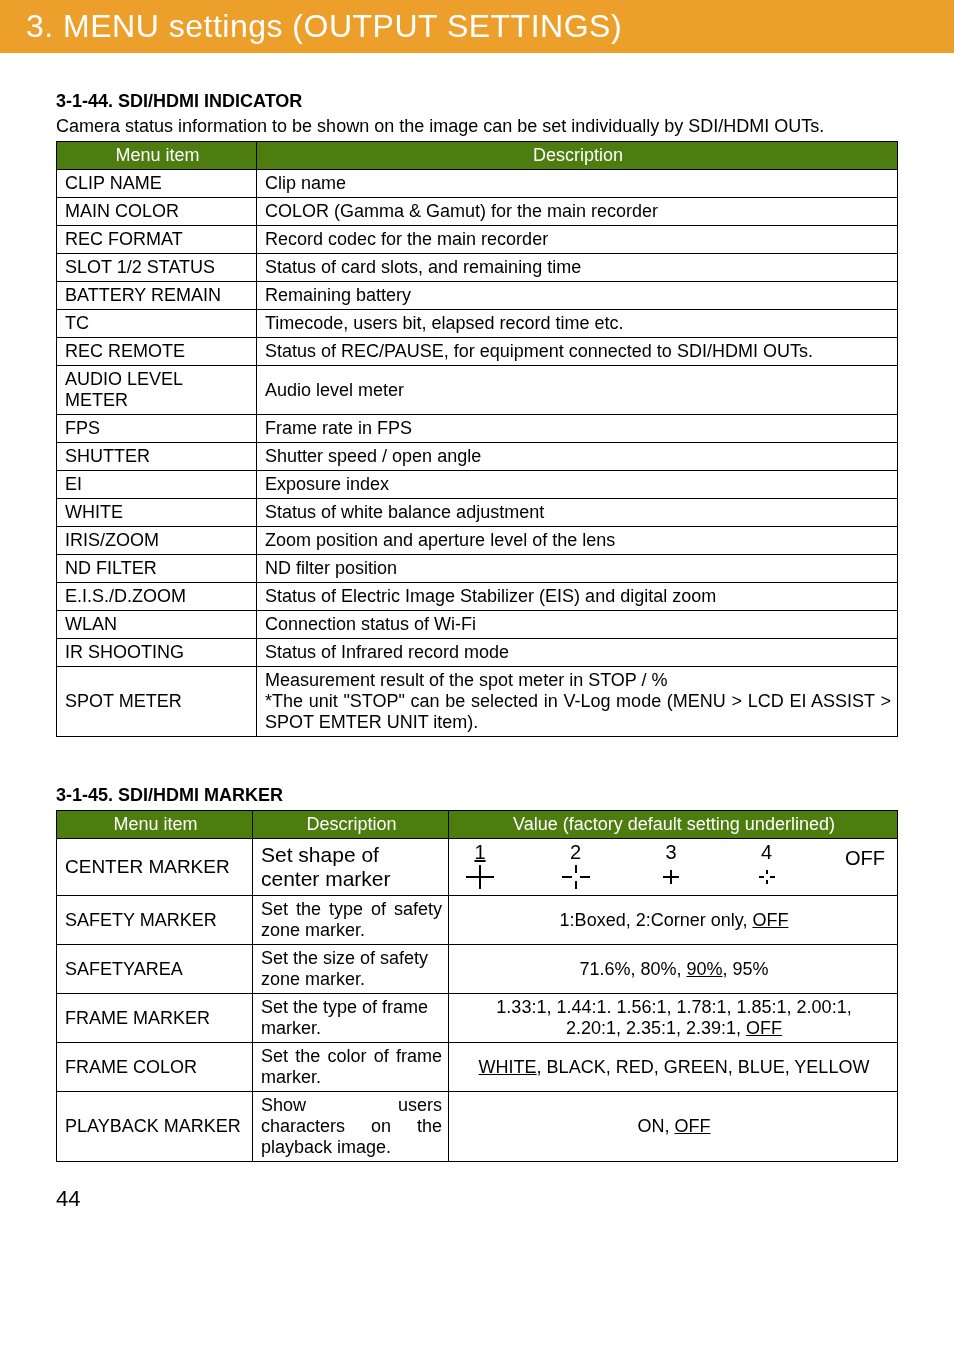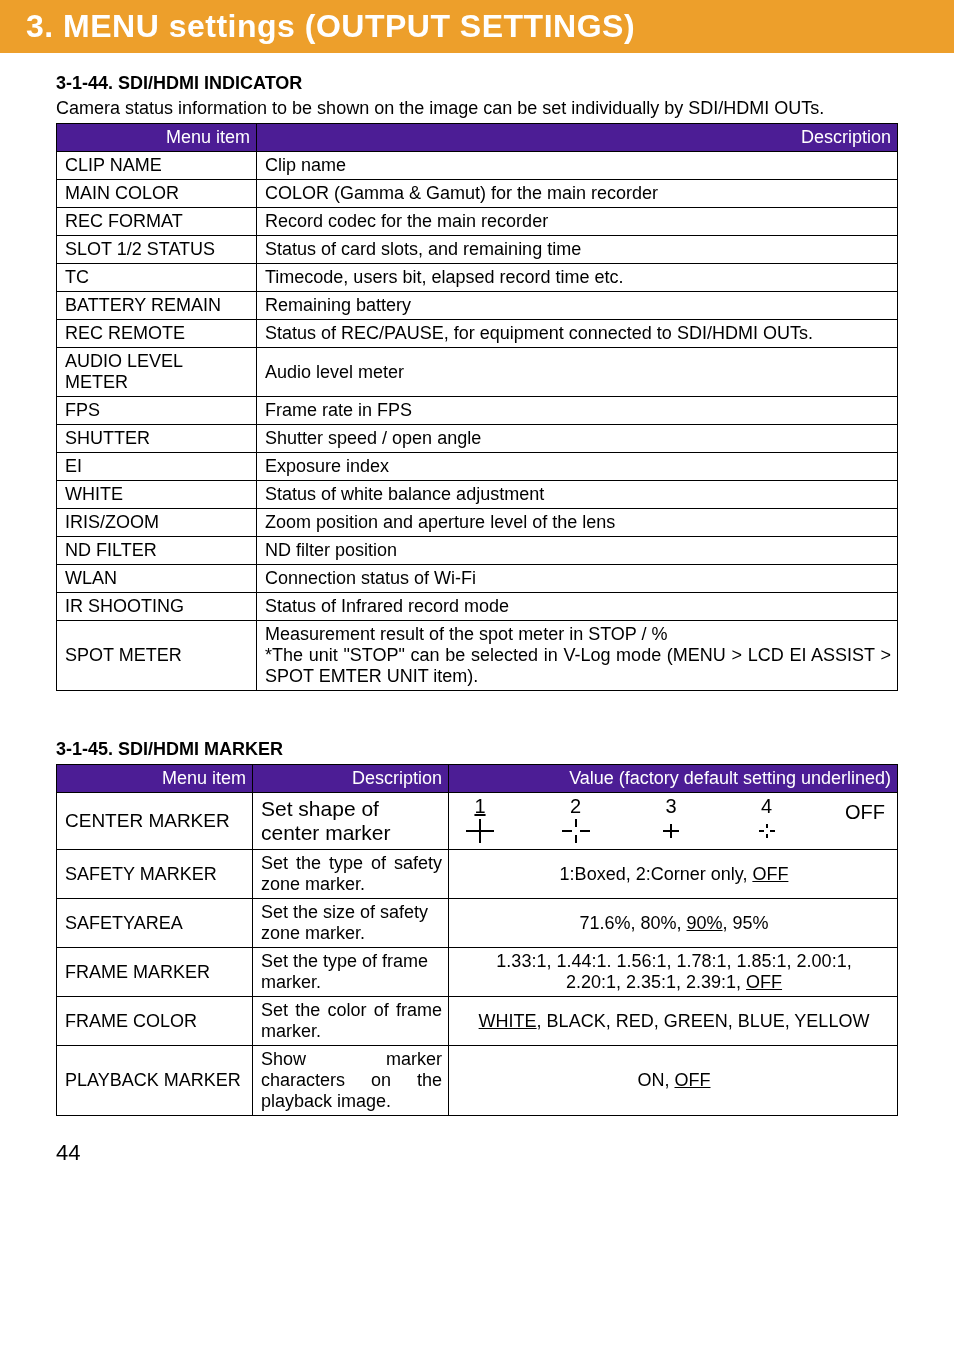--- a/index.html
+++ b/index.html
@@ -7,27 +7,27 @@
     padding: 0;
     background: #fff;
     font-family: Arial, Helvetica, sans-serif;
     color: #000;
     width: 954px;
   }
   .banner {
     background: #f39c12;
     background: #ed9f2b;
     color: #fff;
-    font-weight: bold;
+    font-weight: normal;
     font-size: 32px;
     padding: 8px 20px 8px 26px;
     letter-spacing: 0.5px;
   }
   .content {
-    padding: 14px 56px 10px 56px;
+    padding: 32px 56px 10px 56px;
   }
   .sec-title {
     font-weight: bold;
     font-size: 18px;
     margin: 6px 0 4px 0;
   }
   .sec-intro {
     font-size: 18px;
     margin: 2px 0 4px 0;
   }
@@ -36,24 +36,24 @@
     width: 100%;
     font-size: 18px;
   }
   th, td {
     border: 1px solid #000;
     padding: 3px 6px 3px 8px;
     vertical-align: middle;
     text-align: left;
   }
   th {
-    background: #4c1d95;
+    background: #4d7c0f;
     color: #fff;
     font-weight: normal;
-    text-align: right;
+    text-align: center;
     font-size: 18px;
   }
   .col-menu { width: 200px; }
   .col-menu2 { width: 196px; }
   .col-desc2 { width: 196px; }
   .gap { height: 42px; }
   .page-num { font-size: 22px; margin-top: 24px; }
   .u { text-decoration: underline; }
   .justify { text-align: justify; }
   .marker-cell { text-align: center; }
@@ -95,28 +95,28 @@
         </tr>
       <tr>
           <td>REC FORMAT</td>
           <td>Record codec for the main recorder</td>
         </tr>
       <tr>
           <td>SLOT 1/2 STATUS</td>
           <td>Status of card slots, and remaining time</td>
         </tr>
       <tr>
+          <td>BATTERY REMAIN</td>
+          <td>Remaining battery</td>
+        </tr>
+      <tr>
           <td>TC</td>
           <td>Timecode, users bit, elapsed record time etc.</td>
         </tr>
       <tr>
-          <td>BATTERY REMAIN</td>
-          <td>Remaining battery</td>
-        </tr>
-      <tr>
           <td>REC REMOTE</td>
           <td>Status of REC/PAUSE, for equipment connected to SDI/HDMI OUTs.</td>
         </tr>
       <tr>
           <td>AUDIO LEVEL METER</td>
           <td>Audio level meter</td>
         </tr>
       <tr>
           <td>FPS</td>
           <td>Frame rate in FPS</td>
@@ -133,20 +133,24 @@
           <td>WHITE</td>
           <td>Status of white balance adjustment</td>
         </tr>
       <tr>
           <td>IRIS/ZOOM</td>
           <td>Zoom position and aperture level of the lens</td>
         </tr>
       <tr>
           <td>ND FILTER</td>
           <td>ND filter position</td>
+        </tr>
+      <tr>
+          <td>E.I.S./D.ZOOM</td>
+          <td>Status of Electric Image Stabilizer (EIS) and digital zoom</td>
         </tr>
       <tr>
           <td>WLAN</td>
           <td>Connection status of Wi-Fi</td>
         </tr>
       <tr>
           <td>IR SHOOTING</td>
           <td>Status of Infrared record mode</td>
         </tr>
       <tr>
@@ -248,21 +252,21 @@
       <tr>
         <td>FRAME COLOR</td>
         <td class="justify">Set the color of frame marker.</td>
         <td class="marker-cell">
           <span class="u">WHITE</span><span>, BLACK, RED, GREEN, BLUE, YELLOW</span>
         </td>
       </tr>
 
       <tr>
         <td>PLAYBACK MARKER</td>
-        <td class="justify">Show marker characters on the playback image.</td>
+        <td class="justify">Show users characters on the playback image.</td>
         <td class="marker-cell">
           <span>ON, </span><span class="u">OFF</span>
         </td>
       </tr>
     </tbody>
   </table>
 
   <div class="page-num">44</div>
 </div>
 

